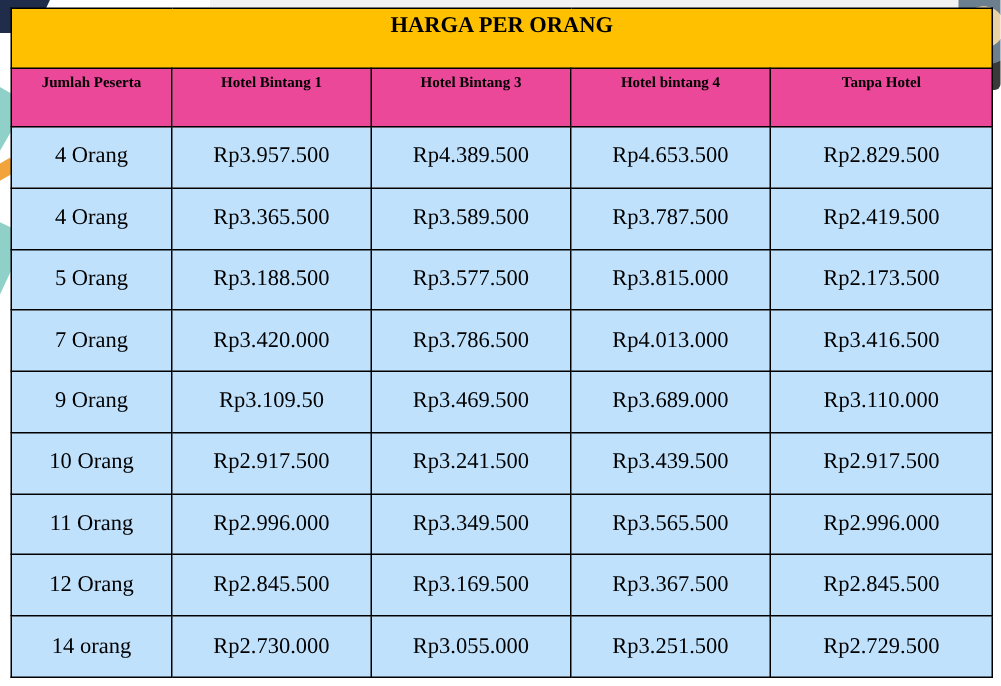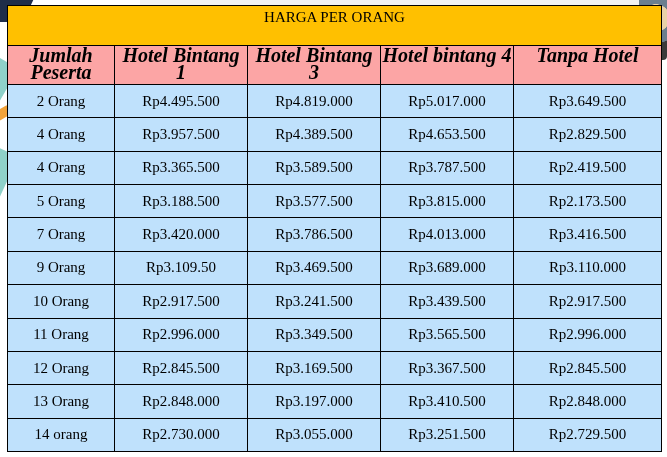--- a/index.html
+++ b/index.html
@@ -43,34 +43,33 @@
     color: #000;
   }
   table.price td, table.price th {
     border: 1.3px solid #000;
     padding: 0;
     text-align: center;
   }
   .title-cell {
     background: #ffc000;
     height: 36px;
-    font-weight: normal;
+    font-weight: bold;
     font-size: 15px;
     vertical-align: top;
     padding-top: 3px !important;
   }
   .head-cell {
-    background: #fca5a5;
+    background: #ec4899;
     height: 37px;
     font-weight: bold;
-    font-size: 20px;
+    font-size: 10px;
     vertical-align: top;
     line-height: 17px;
     padding-top: 1px !important;
-    font-style: italic;
   }
   .data-cell {
     background: #bfe1fc;
     font-size: 15px;
     height: 28px;
     vertical-align: middle;
   }
   col.c0 { width: 107px; }
   col.c1 { width: 133px; }
   col.c2 { width: 133px; }
@@ -101,27 +100,20 @@
     </tr>
     <tr>
       <th class="head-cell"><span style="display:inline-block;width:70px;">Jumlah Peserta</span></th>
       <th class="head-cell">Hotel Bintang 1</th>
       <th class="head-cell">Hotel Bintang 3</th>
       <th class="head-cell">Hotel bintang 4</th>
       <th class="head-cell">Tanpa Hotel</th>
     </tr>
   </thead>
   <tbody>
-    <tr>
-      <td class="data-cell">2 Orang</td>
-      <td class="data-cell">Rp4.495.500</td>
-      <td class="data-cell">Rp4.819.000</td>
-      <td class="data-cell">Rp5.017.000</td>
-      <td class="data-cell">Rp3.649.500</td>
-    </tr>
     <tr>
       <td class="data-cell">4 Orang</td>
       <td class="data-cell">Rp3.957.500</td>
       <td class="data-cell">Rp4.389.500</td>
       <td class="data-cell">Rp4.653.500</td>
       <td class="data-cell">Rp2.829.500</td>
     </tr>
     <tr>
       <td class="data-cell">4 Orang</td>
       <td class="data-cell">Rp3.365.500</td>
@@ -165,27 +157,20 @@
       <td class="data-cell">Rp2.996.000</td>
     </tr>
     <tr>
       <td class="data-cell">12 Orang</td>
       <td class="data-cell">Rp2.845.500</td>
       <td class="data-cell">Rp3.169.500</td>
       <td class="data-cell">Rp3.367.500</td>
       <td class="data-cell">Rp2.845.500</td>
     </tr>
     <tr>
-      <td class="data-cell">13 Orang</td>
-      <td class="data-cell">Rp2.848.000</td>
-      <td class="data-cell">Rp3.197.000</td>
-      <td class="data-cell">Rp3.410.500</td>
-      <td class="data-cell">Rp2.848.000</td>
-    </tr>
-    <tr>
       <td class="data-cell">14 orang</td>
       <td class="data-cell">Rp2.730.000</td>
       <td class="data-cell">Rp3.055.000</td>
       <td class="data-cell">Rp3.251.500</td>
       <td class="data-cell">Rp2.729.500</td>
     </tr>
   </tbody>
 </table>
 
 </body></html>

